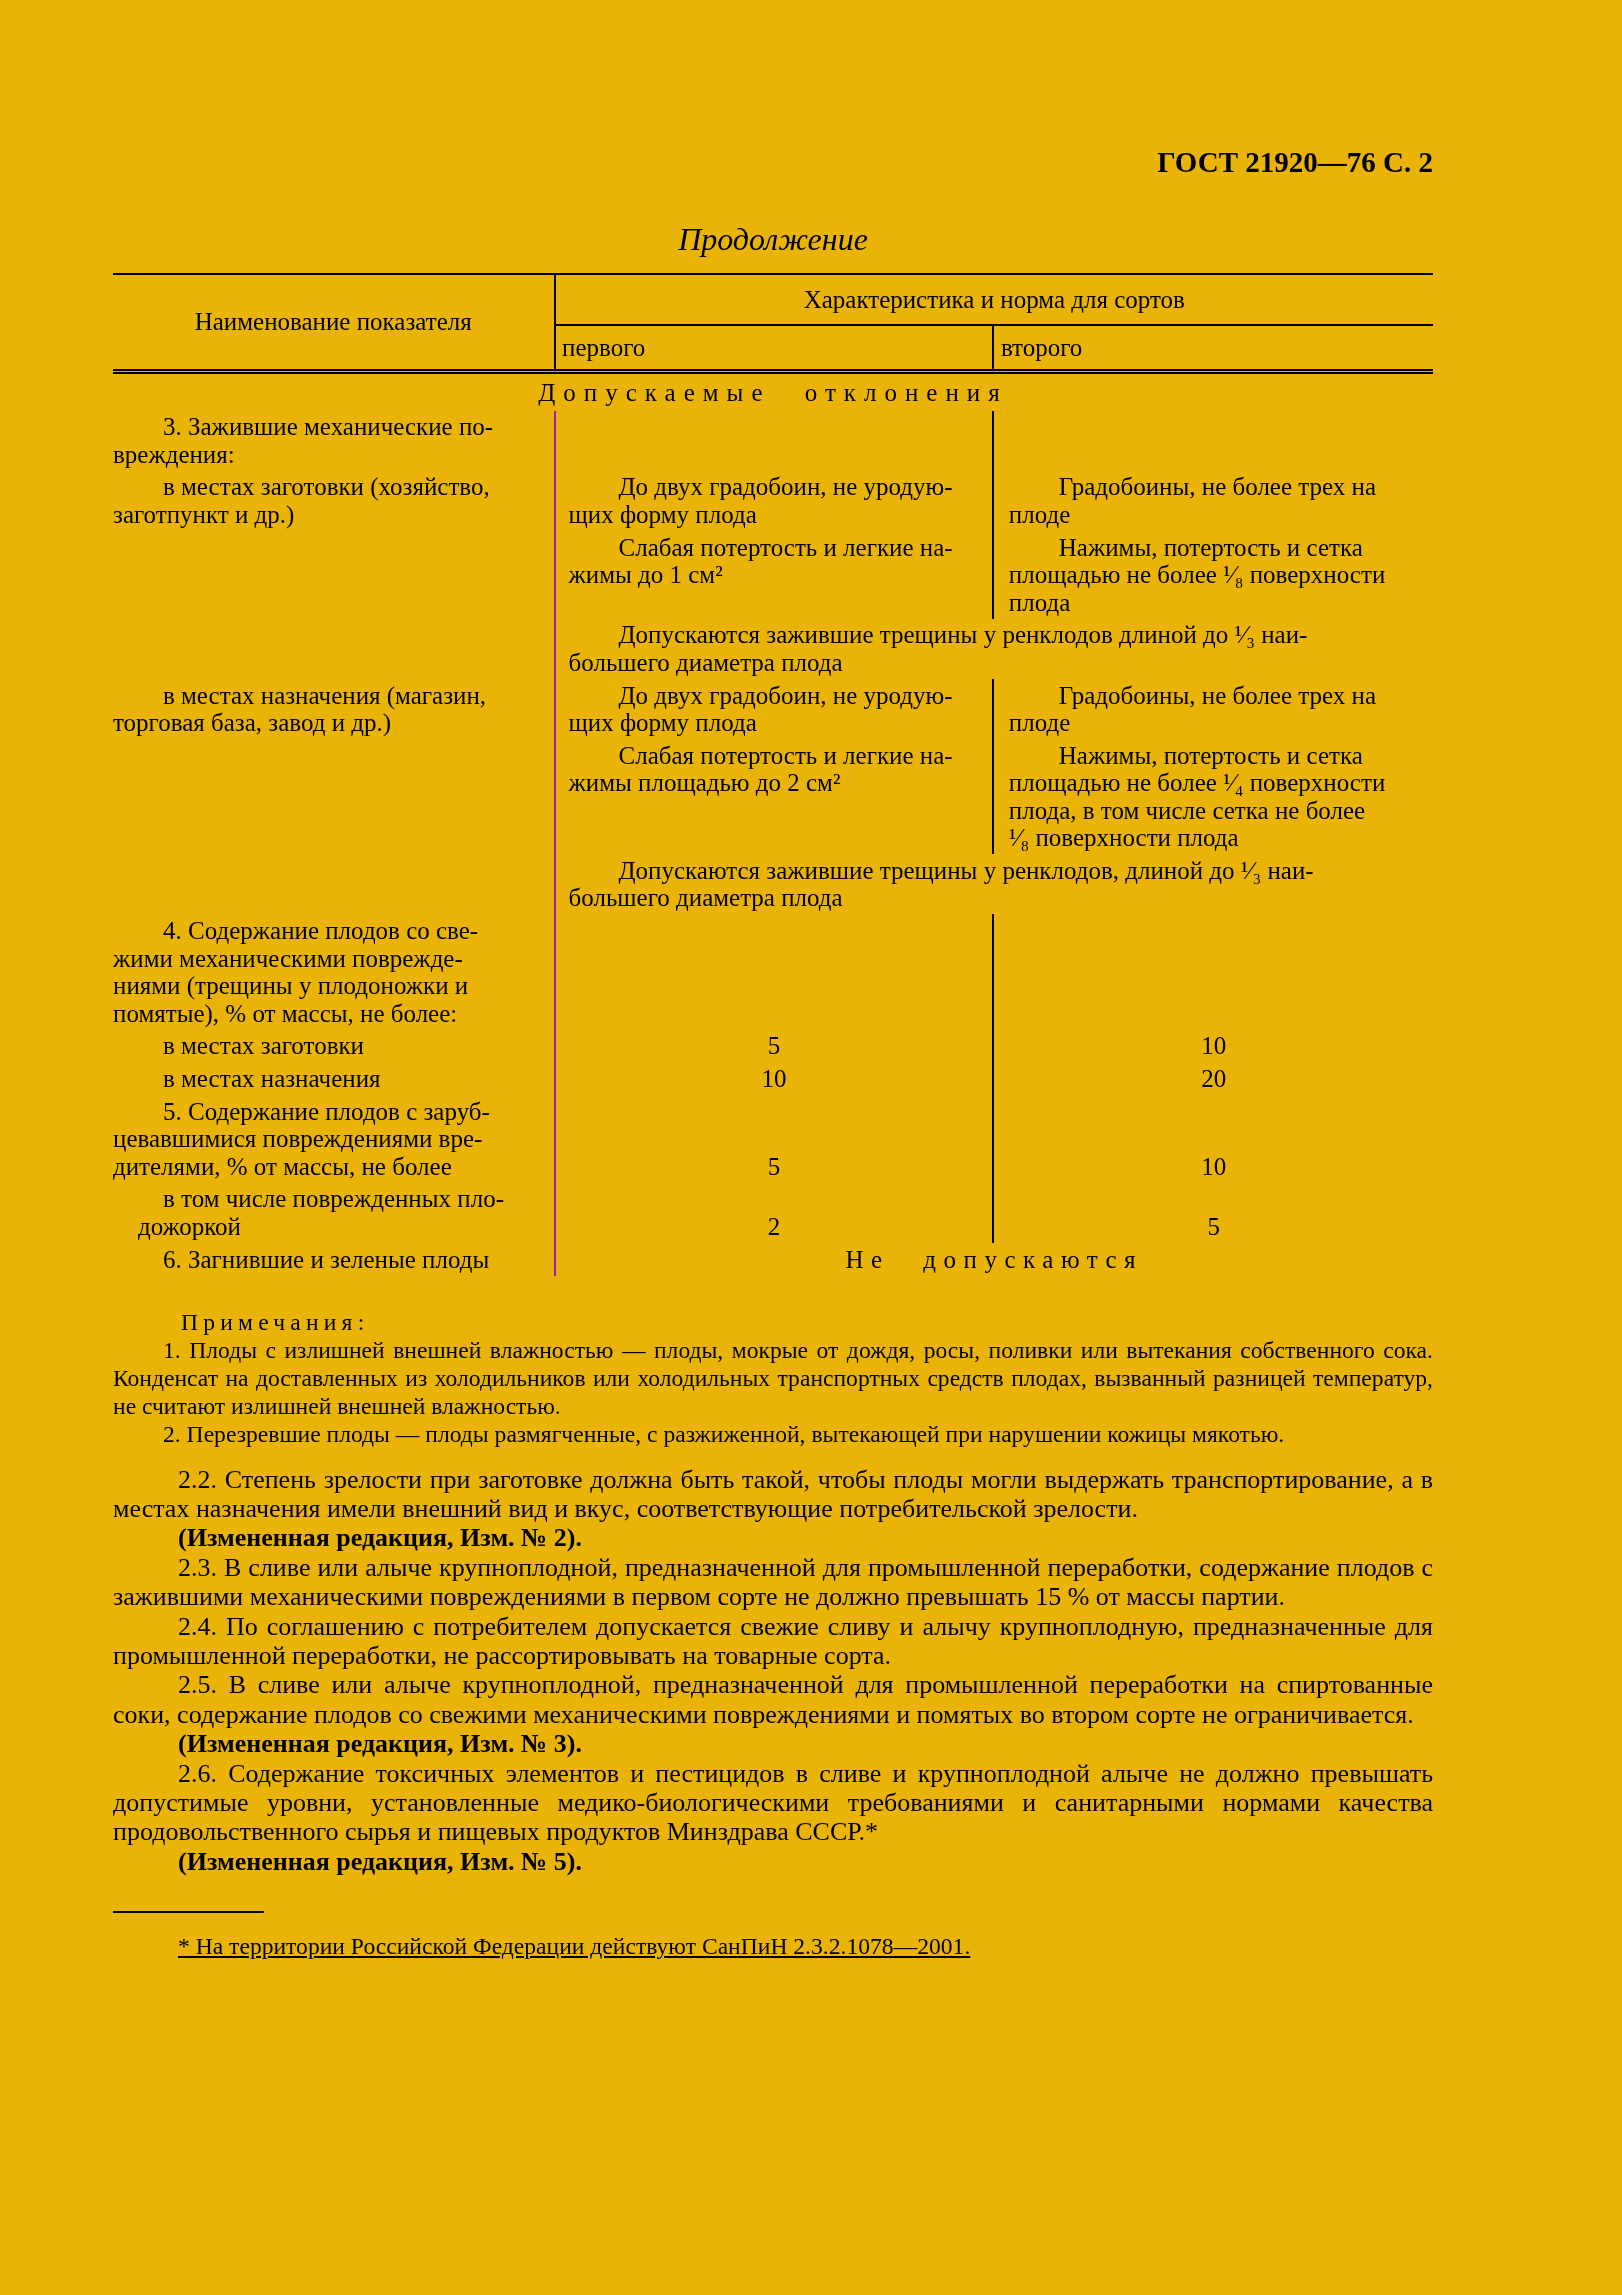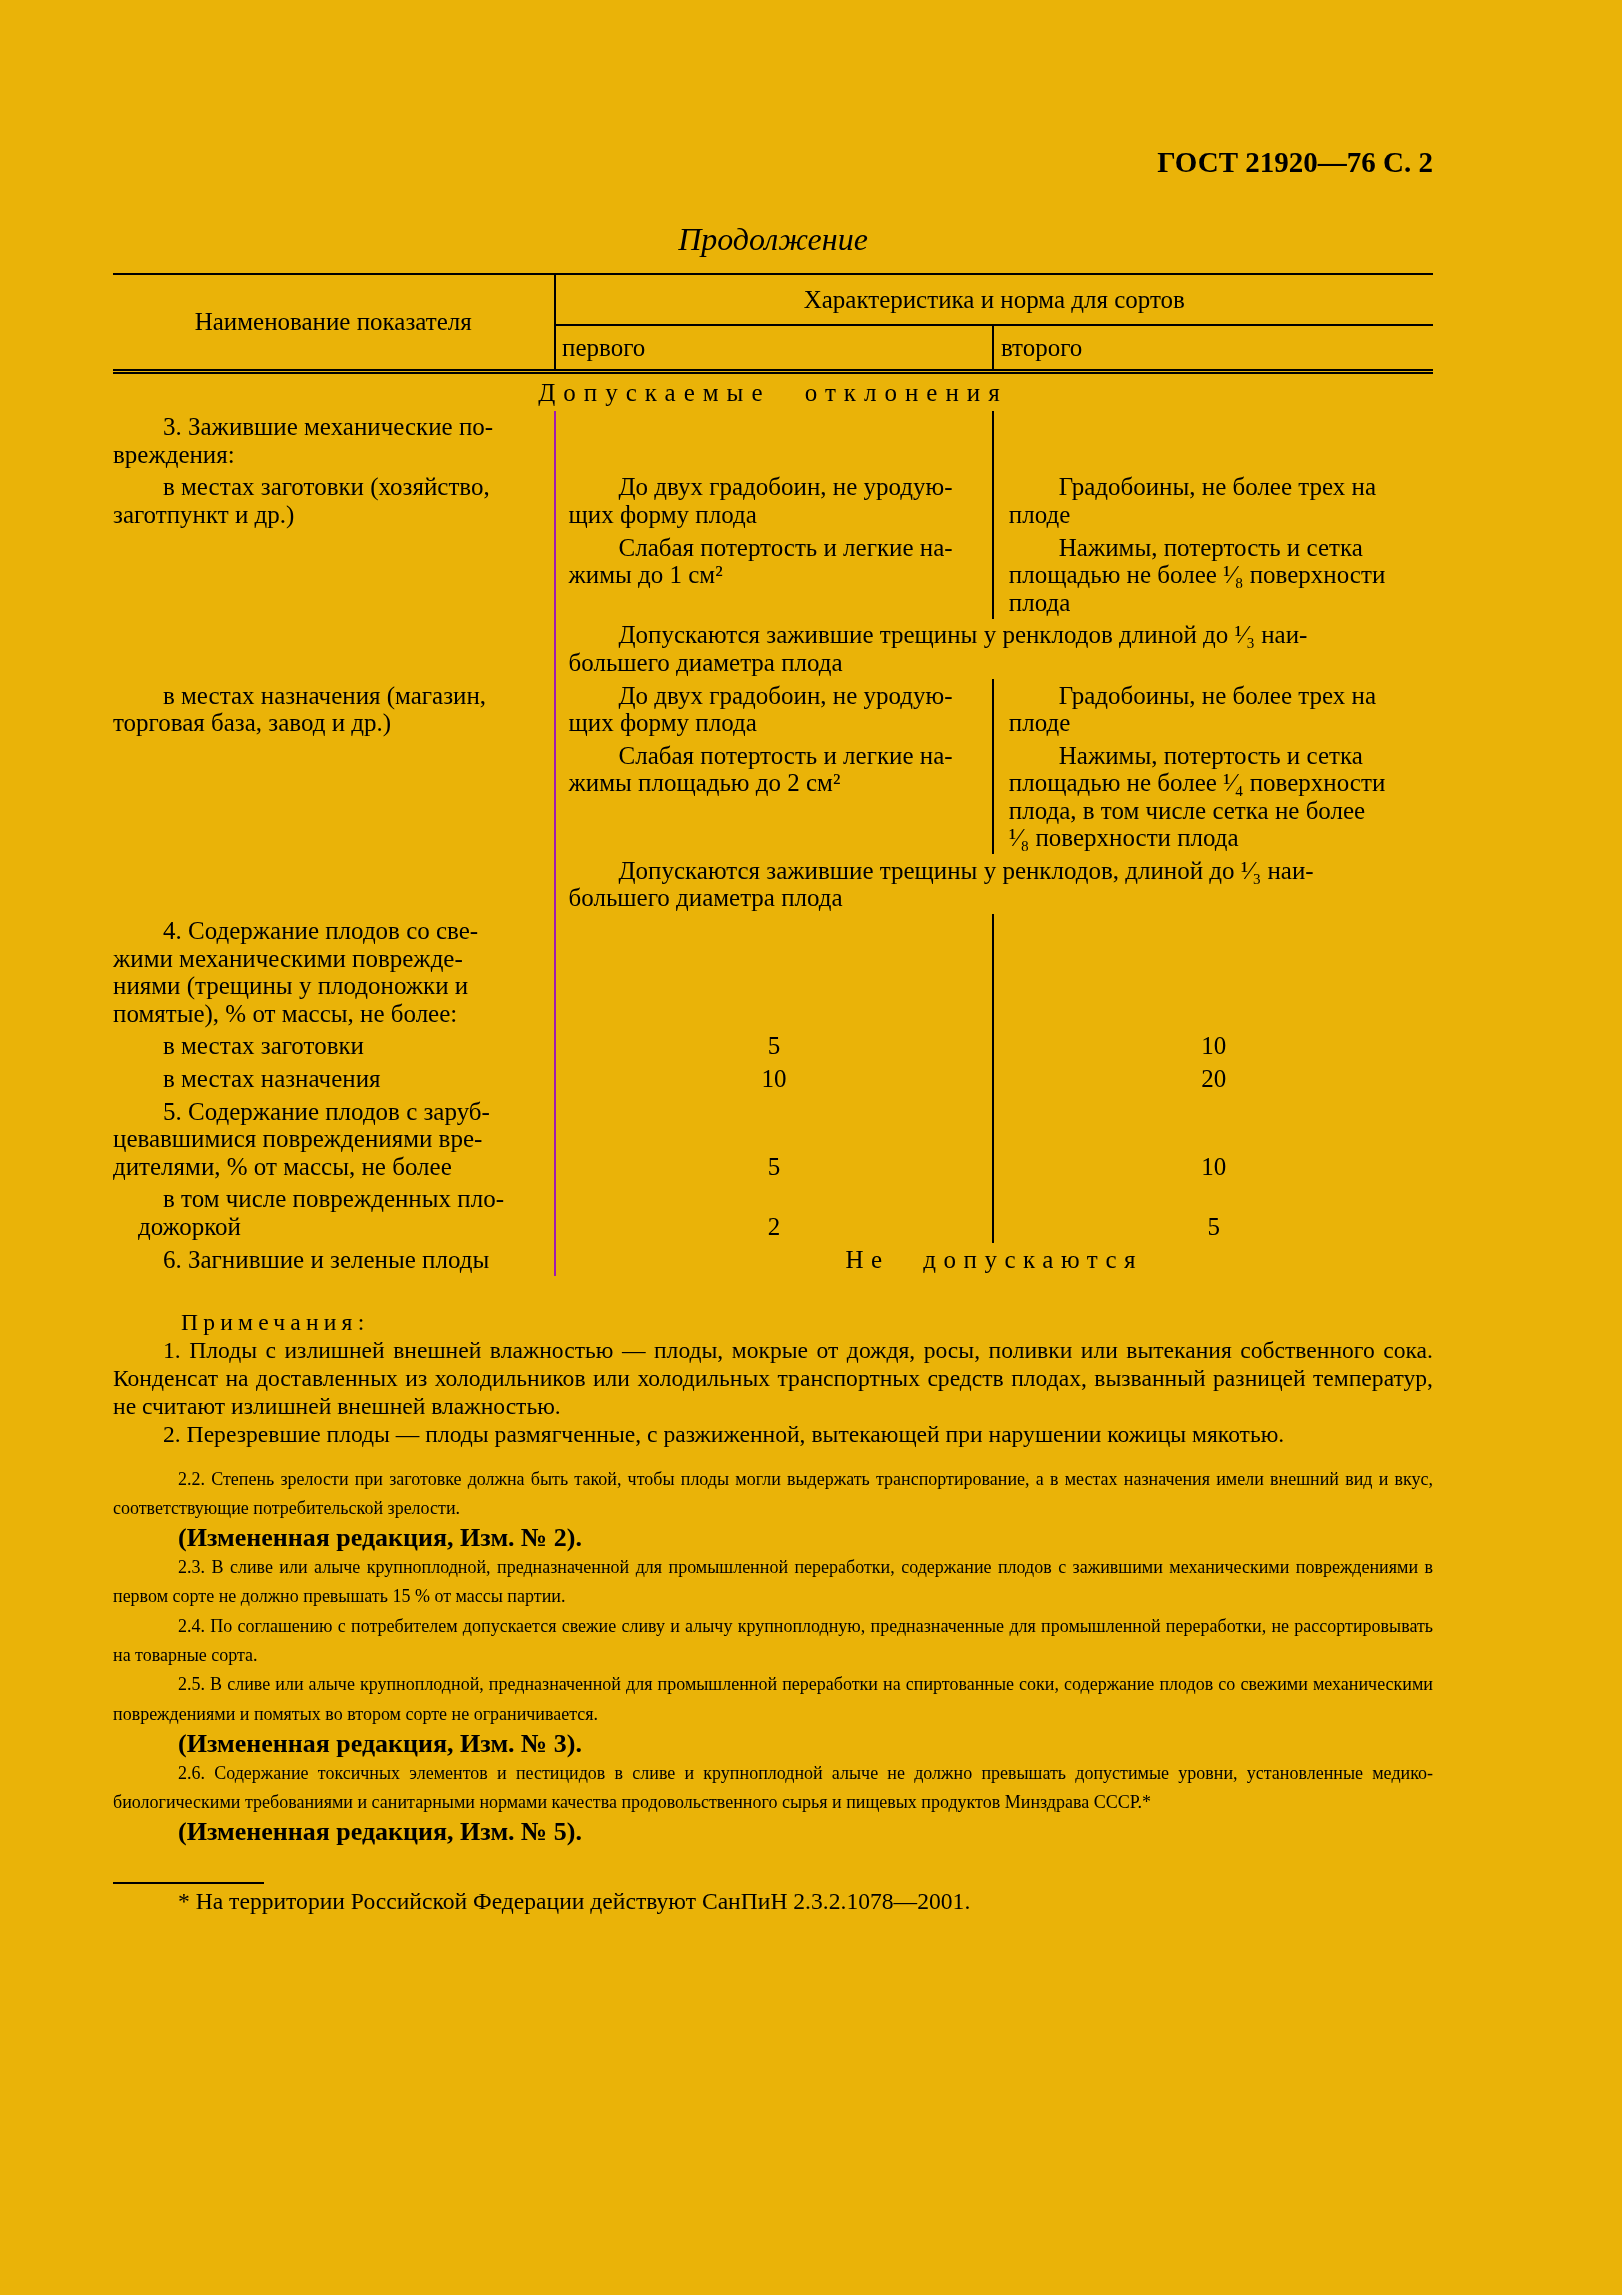--- a/index.html
+++ b/index.html
@@ -88,44 +88,45 @@
   }
   p.note {
     margin: 0;
     font-size: 23.6px;
     line-height: 28px;
     text-align: justify;
     text-indent: 50px;
   }
   p.body {
     margin: 0;
-    font-size: 18px;
+    font-size: 26px;
     line-height: 29.4px;
     text-align: justify;
     text-indent: 65px;
   }
   p.body.first { margin-top: 17px; }
   p.amend {
     margin: 0;
     font-size: 26px;
     line-height: 29.4px;
     font-weight: bold;
     text-indent: 65px;
   }
   .footnote-rule {
     margin-top: 35px;
     width: 151px;
     border-top: 2.6px solid #000;
     height: 0;
   }
   p.footnote {
-    margin: 3px 0 0 0;
+    margin: 19px 0 0 0;
     font-size: 23.6px;
     line-height: 29px;
     text-indent: 65px;
+    text-decoration: underline;
   }
 </style>
 </head>
 <body>
 
 <div class="page">
   <div class="content">
 
     <div class="gost-header">ГОСТ 21920—76 С. 2</div>
     <div class="continuation">Продолжение</div>

